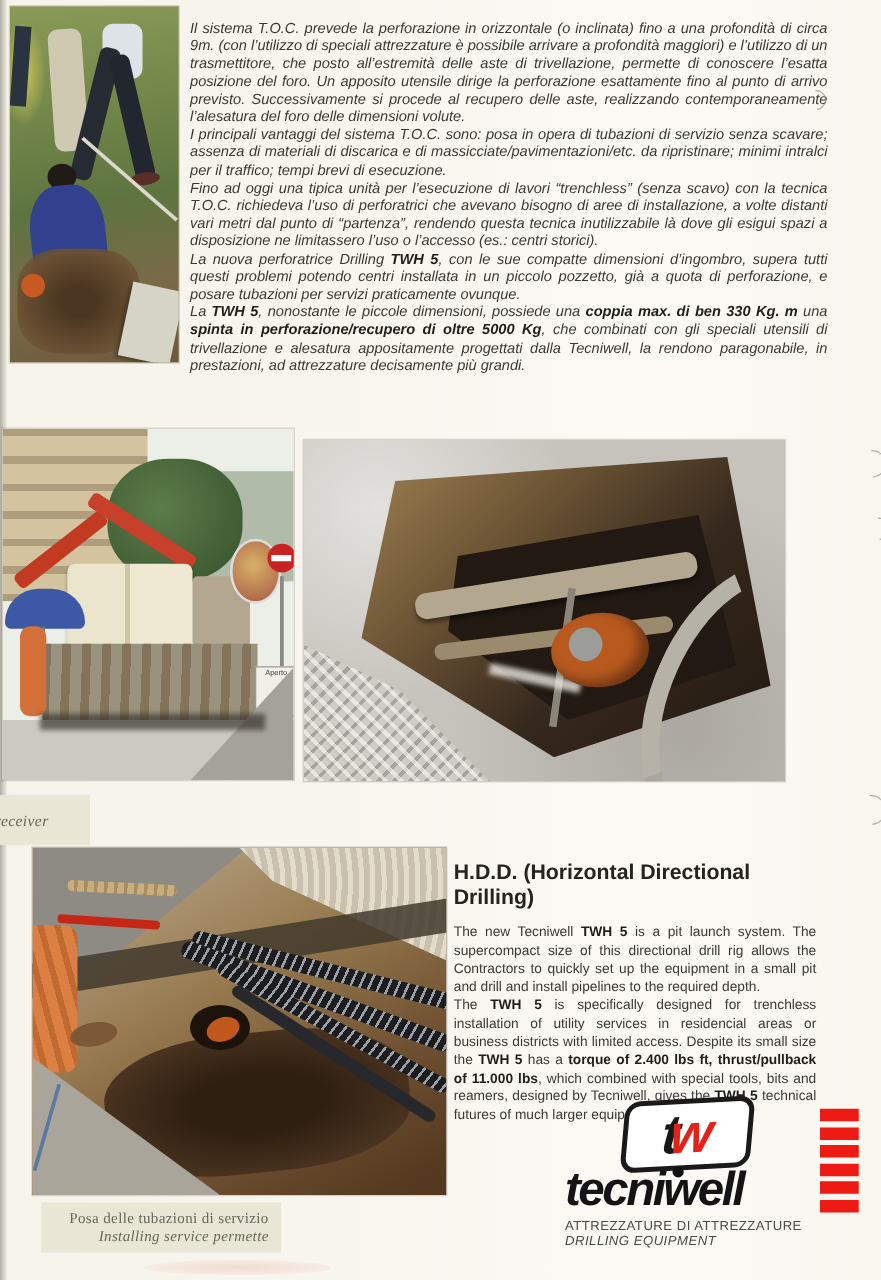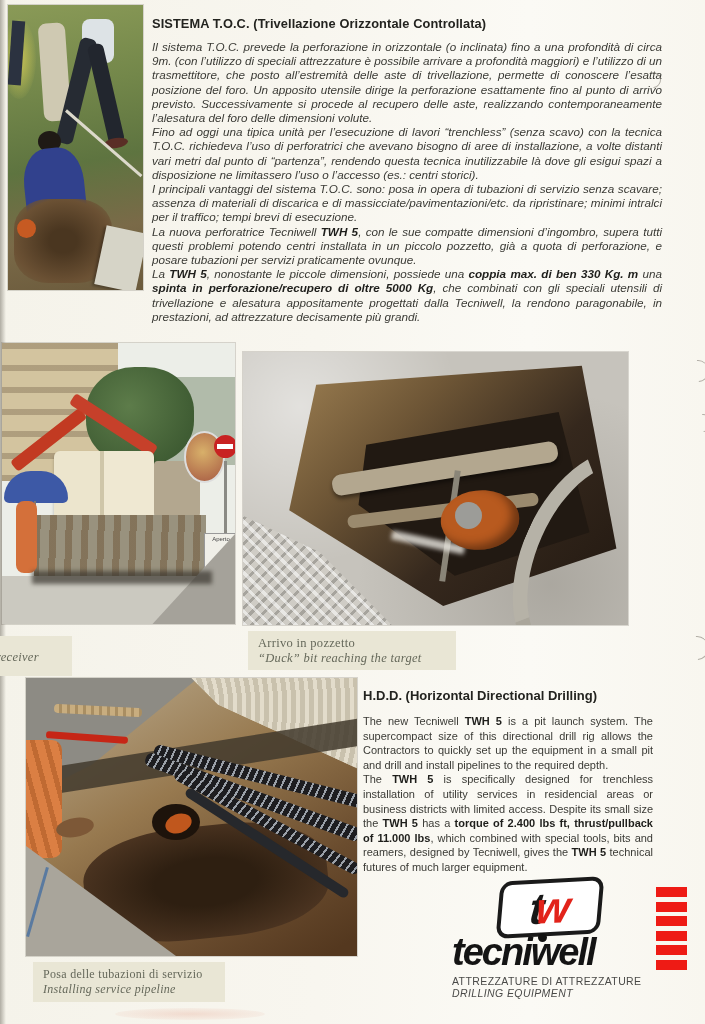--- a/index.html
+++ b/index.html
@@ -114,30 +114,30 @@
   .pt-curb{left:0;bottom:0;width:150px;height:110px;
      clip-path:polygon(0 0,18% 18%,100% 100%,0 100%);background:#a9a59b;}
   .pt-cable-blue{left:10px;top:188px;width:3px;height:72px;background:#5a7aa0;transform:rotate(16deg);}
   
   .toc{position:absolute;left:152px;top:16px;width:510px;}
   .toc h1{margin:0 0 9px 0;font-size:12.8px;font-weight:bold;color:#23231f;letter-spacing:.1px;}
   .bodytext p{margin:0;text-align:justify;}
   .toc .bodytext{font-size:11.7px;line-height:14.2px;color:#3a3a35;font-style:italic;}
   .bodytext b{color:#1e1e1b;}
   .hdd{position:absolute;left:363px;top:688px;width:290px;}
-  .hdd h2{margin:0 0 11px 0;font-size:13px;font-weight:bold;color:#23231f;}
+  .hdd h2{margin:0 0 11px 0;font-size:17px;font-weight:bold;color:#23231f;}
   .hdd .bodytext{font-size:11px;line-height:14.6px;color:#3a3a35;}
   
   .caption{position:absolute;background:#e9e6d5;color:#65685a;
      font-family:"Liberation Serif",serif;font-size:12.5px;line-height:15px;
      padding:5px 10px 4px 10px;letter-spacing:.3px;}
   .caption .it{font-style:italic;}
   .cap-receiver{left:-14px;top:636px;width:66px;height:22px;padding-top:14px;}
   .cap-pozzetto{left:248px;top:631px;width:188px;height:30px;}
-  .cap-posa{left:33px;top:962px;width:172px;height:31px;font-size:12px;}
+  .cap-posa{left:33px;top:962px;width:172px;height:31px;font-size:12px;text-align:right;}
   
   .tw-box{position:absolute;left:498px;top:879px;width:96px;height:49px;background:#fff;
      border:4px solid #1a1a1a;border-radius:12px;transform:rotate(-3deg) skewX(-8deg);
      display:flex;align-items:center;justify-content:center;}
   .tw-box .t,.tw-box .w{font-size:44px;font-weight:bold;font-style:italic;line-height:40px;
      font-family:"Liberation Sans",sans-serif;}
   .tw-box .t{color:#171717;}
   .tw-box .w{color:#e2231a;margin-left:-8px;}
   .tw-dot{position:absolute;left:538px;top:933px;width:9px;height:9px;background:#111;border-radius:50%;}
   .logo-name{position:absolute;left:452px;top:931px;width:200px;font-size:38px;font-weight:bold;
@@ -170,26 +170,25 @@
     <div class="pf-shoe"></div>
     <div class="pf-rod"></div>
     <div class="pf-head"></div>
     <div class="pf-man"></div>
     <div class="pf-pit"></div>
     <div class="pf-orange"></div>
     <div class="pf-slab"></div>
   </section>
 
   <section class="toc">
-    <h1>SISTEMA T.O.C. (Trivellazione Orizzontale Controllata)</h1>
     <div class="bodytext">
         <p><span>Il sistema T.O.C. prevede la perforazione in orizzontale (o inclinata) fino a una profondità di circa 9m. (con l’utilizzo di speciali attrezzature è possibile arrivare a profondità maggiori) e l’utilizzo di un trasmettitore, che posto all’estremità delle aste di trivellazione, permette di conoscere l’esatta posizione del foro. Un apposito utensile dirige la perforazione esattamente fino al punto di arrivo previsto. Successivamente si procede al recupero delle aste, realizzando contemporaneamente l’alesatura del foro delle dimensioni volute.</span></p>
+        <p><span>I principali vantaggi del sistema T.O.C. sono: posa in opera di tubazioni di servizio senza scavare; assenza di materiali di discarica e di massicciate/pavimentazioni/etc. da ripristinare; minimi intralci per il traffico; tempi brevi di esecuzione.</span></p>
         <p><span>Fino ad oggi una tipica unità per l’esecuzione di lavori “trenchless” (senza scavo) con la tecnica T.O.C. richiedeva l’uso di perforatrici che avevano bisogno di aree di installazione, a volte distanti vari metri dal punto di “partenza”, rendendo questa tecnica inutilizzabile là dove gli esigui spazi a disposizione ne limitassero l’uso o l’accesso (es.: centri storici).</span></p>
-        <p><span>I principali vantaggi del sistema T.O.C. sono: posa in opera di tubazioni di servizio senza scavare; assenza di materiali di discarica e di massicciate/pavimentazioni/etc. da ripristinare; minimi intralci per il traffico; tempi brevi di esecuzione.</span></p>
-        <p><span>La nuova perforatrice Tecniwell </span><b>TWH 5</b><span>, con le sue compatte dimensioni d’ingombro, supera tutti questi problemi potendo centri installata in un piccolo pozzetto, già a quota di perforazione, e posare tubazioni per servizi praticamente ovunque.</span></p>
+        <p><span>La nuova perforatrice Drilling </span><b>TWH 5</b><span>, con le sue compatte dimensioni d’ingombro, supera tutti questi problemi potendo centri installata in un piccolo pozzetto, già a quota di perforazione, e posare tubazioni per servizi praticamente ovunque.</span></p>
         <p><span>La </span><b>TWH 5</b><span>, nonostante le piccole dimensioni, possiede una </span><b>coppia max. di ben 330 Kg. m</b><span> una </span><b>spinta in perforazione/recupero di oltre 5000 Kg</b><span>, che combinati con gli speciali utensili di trivellazione e alesatura appositamente progettati dalla Tecniwell, la rendono paragonabile, in prestazioni, ad attrezzature decisamente più grandi.</span></p>
       </div>
   </section>
 
   <section class="photo p-street">
     <div class="ps-bldg-left"></div>
     <div class="ps-bldg-right"></div>
     <div class="ps-tree"></div>
     <div class="ps-crane-a"></div>
     <div class="ps-crane-b"></div>
@@ -219,24 +218,20 @@
     <div class="pp-spray"></div>
     <div class="pp-bit"></div>
     <div class="pp-hub"></div>
     <div class="pp-plate"></div>
     <div class="pp-hose"></div>
   </section>
 
   <div class="caption cap-receiver">
     <div class="it">receiver</div>
   </div>
-  <div class="caption cap-pozzetto">
-    <div>Arrivo in pozzetto</div>
-    <div class="it">“Duck” bit reaching the target</div>
-  </div>
 
   <section class="photo p-trench">
     <div class="pt-asphalt"></div>
     <div class="pt-rubble"></div>
     <div class="pt-tar"></div>
     <div class="pt-trench-dark"></div>
     <div class="pt-hole"></div>
     <div class="pt-bit"></div>
     <div class="pt-cable pt-c1"></div>
     <div class="pt-cable pt-c2"></div>
@@ -253,21 +248,21 @@
   <section class="hdd">
     <h2>H.D.D. (Horizontal Directional Drilling)</h2>
     <div class="bodytext">
         <p><span>The new Tecniwell </span><b>TWH 5</b><span> is a pit launch system. The supercompact size of this directional drill rig allows the Contractors to quickly set up the equipment in a small pit and drill and install pipelines to the required depth.</span></p>
         <p><span>The </span><b>TWH 5</b><span> is specifically designed for trenchless installation of utility services in residencial areas or business districts with limited access. Despite its small size the </span><b>TWH 5</b><span> has a </span><b>torque of 2.400 lbs ft, thrust/pullback of 11.000 lbs</b><span>, which combined with special tools, bits and reamers, designed by Tecniwell, gives the </span><b>TWH 5</b><span> technical futures of much larger equipment.</span></p>
       </div>
   </section>
 
   <div class="caption cap-posa">
     <div>Posa delle tubazioni di servizio</div>
-    <div class="it">Installing service pipeline</div>
+    <div class="it">Installing service permette</div>
   </div>
 
   <div class="tw-box">
     <span class="t">t</span>
       <span class="w">w</span>
   </div>
   <div class="tw-dot"></div>
   <div class="logo-name">tecniwell</div>
   <div class="logo-tag1">ATTREZZATURE DI ATTREZZATURE</div>
   <div class="logo-tag2">DRILLING EQUIPMENT</div>

